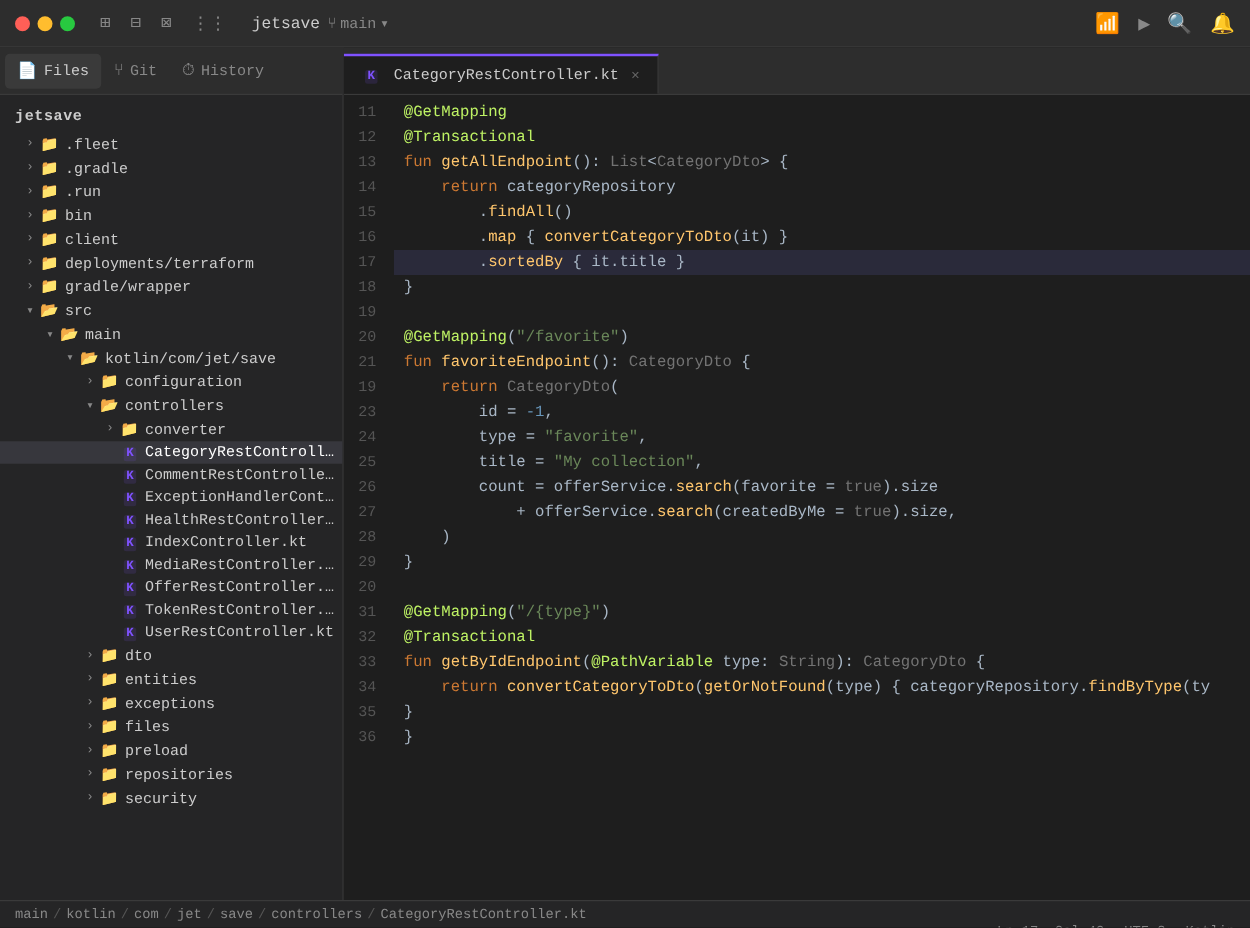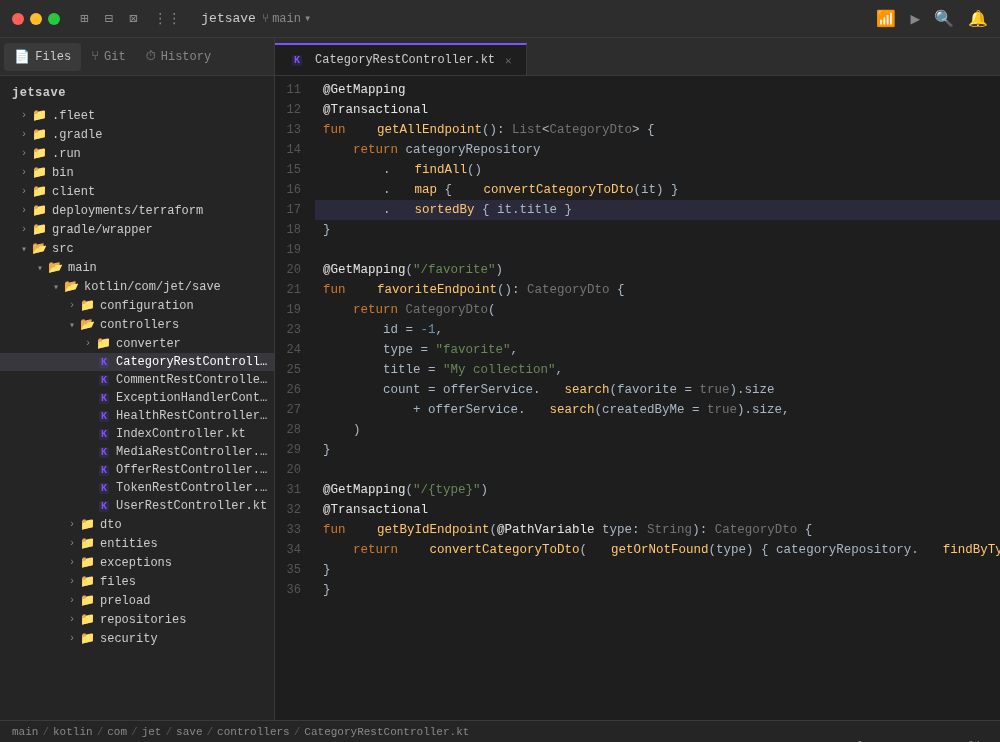--- a/index.html
+++ b/index.html
@@ -276,22 +276,22 @@
       padding: 0 8px;
       white-space: pre;
       font-size: 12.5px;
     }
     .code-line.highlighted {
       background: #2a2a3a;
     }
 
     
     .kw { color: #cc7832; }         
-    .ann { color: #e5e5e5; }        
-    .fn { color: #ffc66d; margin-left: 24px; }         
+    .ann { color: #bef264; }        
+    .fn { color: #ffc66d; }         
     .str { color: #6a8759; }        
     .num { color: #6897bb; }        
     .type { color: #737373; }      
     .plain { color: #a9b7c6; }         
     .bool { color: #737373; }      
   </style>
 </head>
 <body>
 
 <div class="titlebar">

